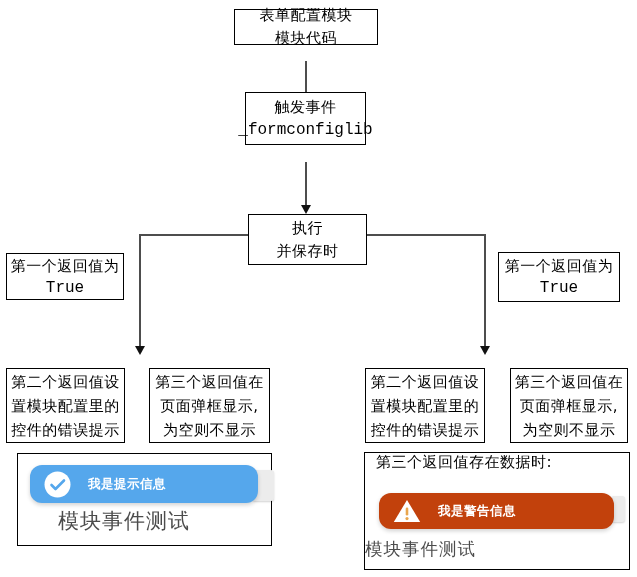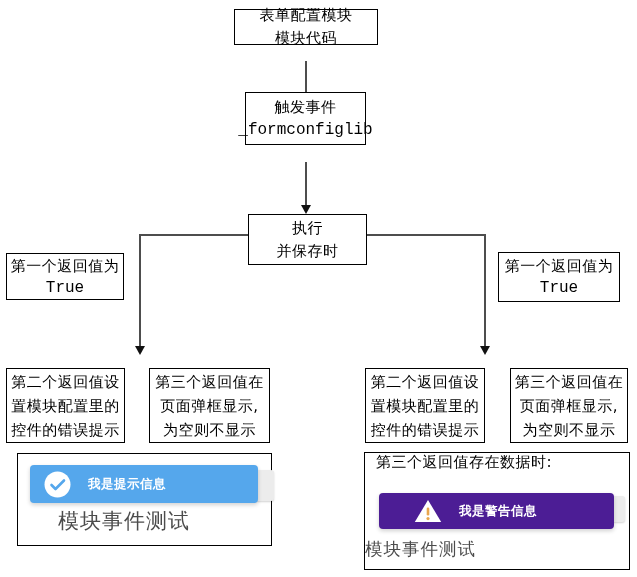--- a/index.html
+++ b/index.html
@@ -46,28 +46,28 @@
     border: 1px solid #000000;
   }
   .under-frag {
     position: absolute;
     background: #ececec;
     border-radius: 3px;
     box-shadow: 0 1px 2px rgba(0,0,0,0.18);
   }
   .toast {
     position: absolute;
-    border-radius: 4px;
+    border-radius: 12px;
     display: flex;
     align-items: center;
     box-shadow: 0 2px 4px rgba(0,0,0,0.18);
     text-align: center;
   }
   .toast.info    { background: #55a7ec; }
-  .toast.warning { background: #4c1d95; padding-left: 21px; }
+  .toast.warning { background: #c2410c; }
   .toast .toast-icon { display: inline-flex; margin-left: 14px; }
   .toast .toast-msg {
     color: #ffffff;
     font-size: 12.5px;
     font-weight: 600;
     margin-left: 17px;
     letter-spacing: 0.5px;
   }
   .dialog-title {
     position: absolute;

